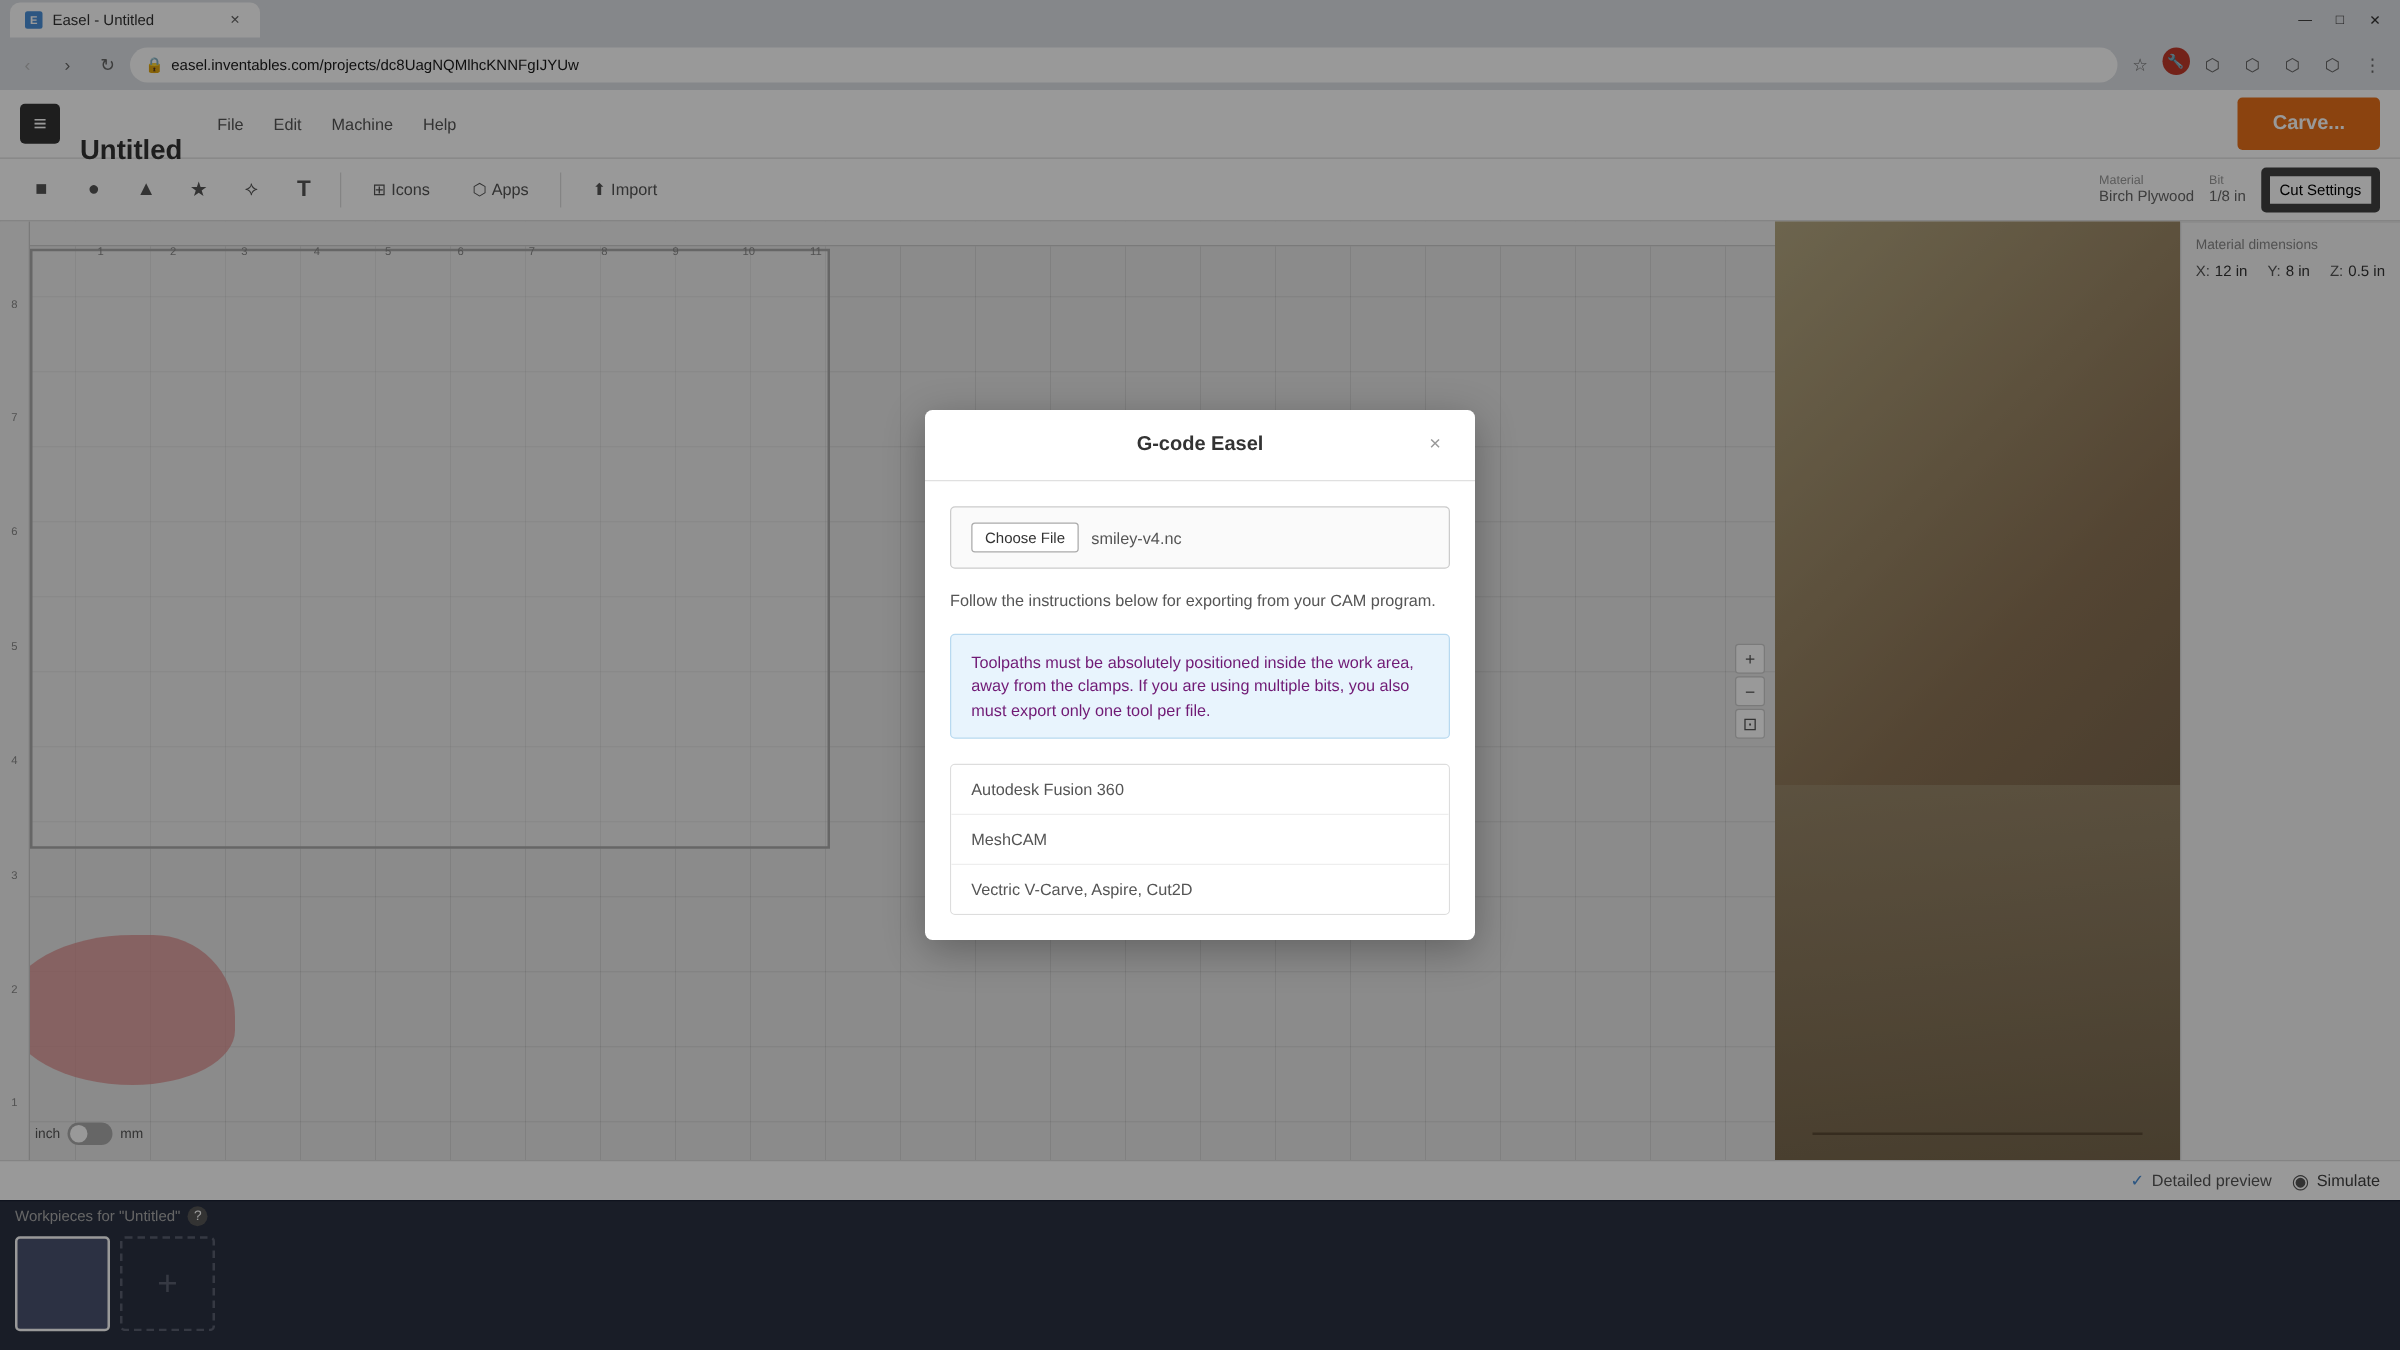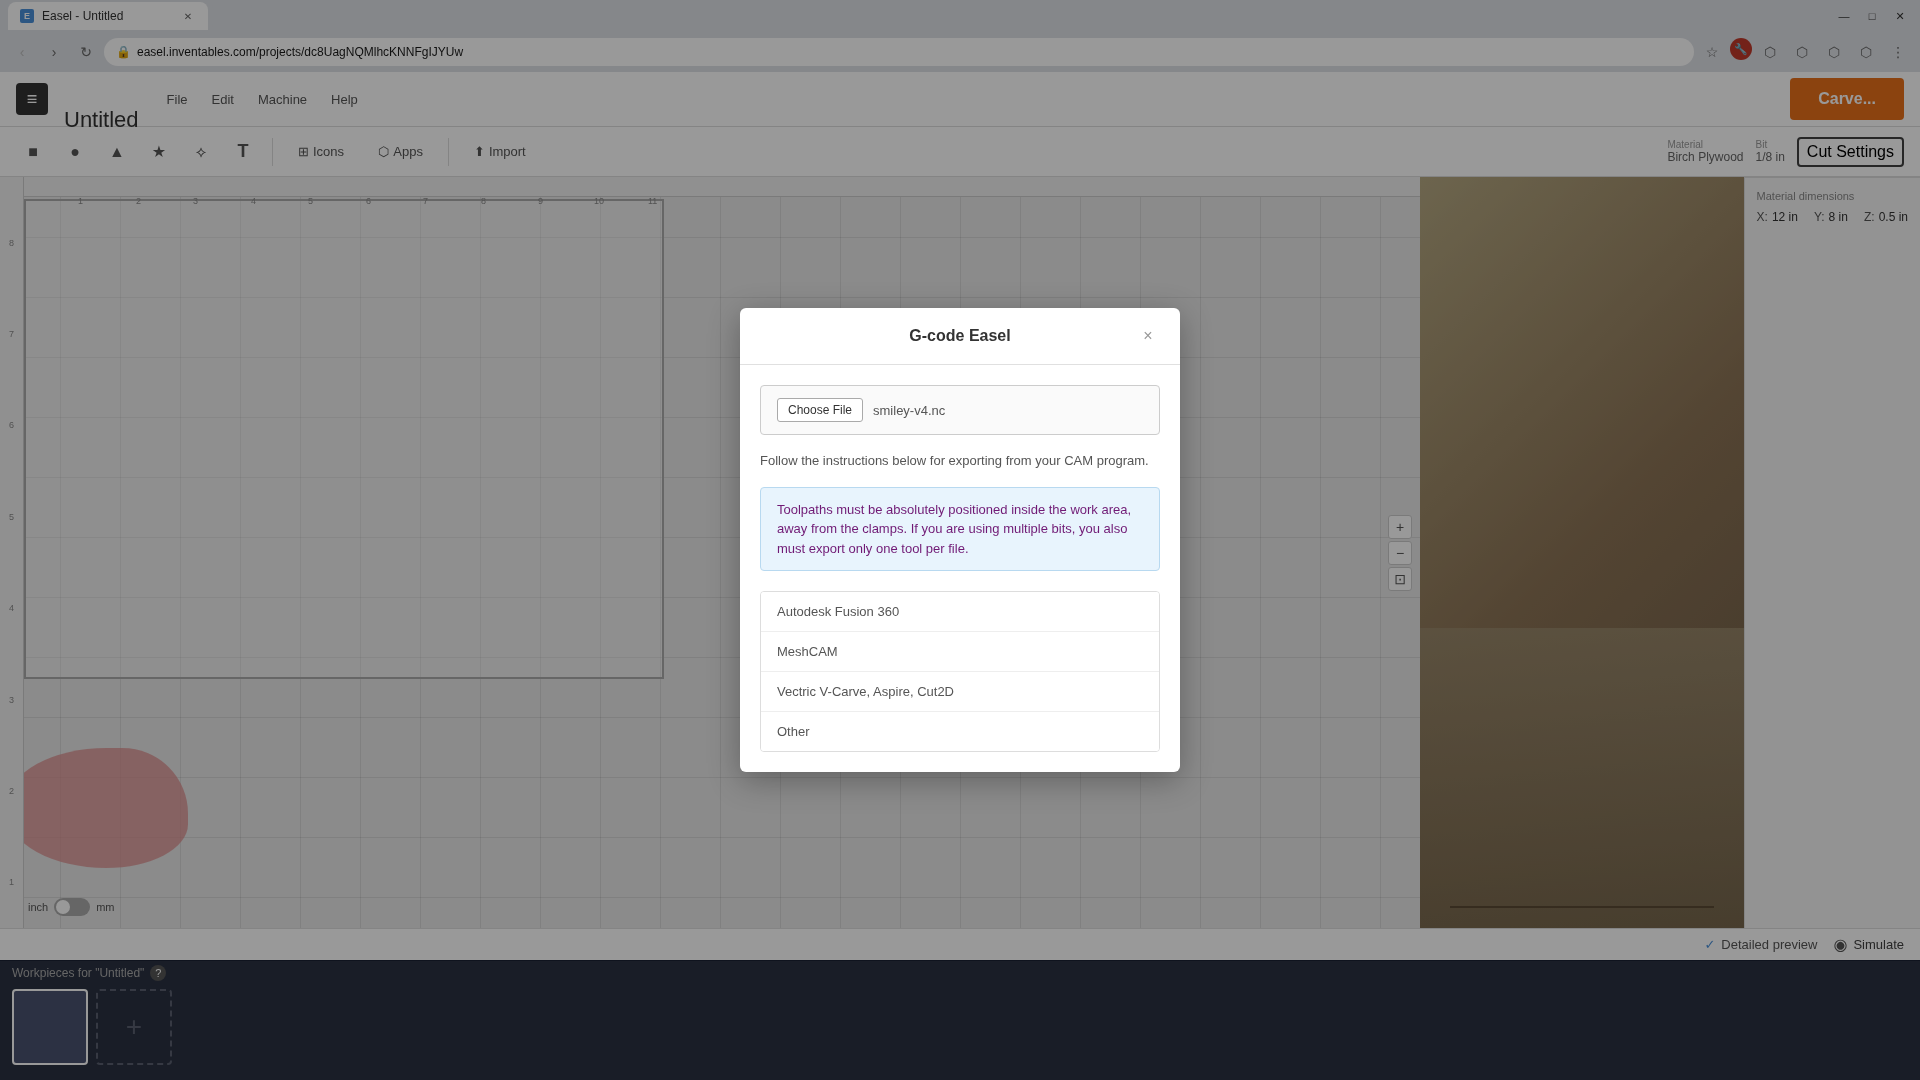--- a/index.html
+++ b/index.html
@@ -21,21 +21,21 @@
     .address-bar-url { flex: 1; font-size: 12px; color: #1a1a1a; }
     .toolbar-icons { display: flex; gap: 4px; }
     .toolbar-icon { width: 28px; height: 28px; display: flex; align-items: center; justify-content: center; color: #666; font-size: 14px; cursor: pointer; border-radius: 4px; }
 
     
     .app { position: absolute; top: 72px; left: 0; right: 0; bottom: 0; background: #f5f5f5; display: flex; flex-direction: column; }
 
     
     .app-header { height: 55px; background: #fff; border-bottom: 1px solid #ddd; display: flex; align-items: center; padding: 0 16px; gap: 16px; position: relative; z-index: 50; }
     .app-logo { width: 32px; height: 32px; background: #333; border-radius: 4px; display: flex; align-items: center; justify-content: center; color: #fff; font-size: 18px; }
-    .app-title { font-size: 22px; font-weight: 400; color: #333; margin-top: 42px; }
+    .app-title { font-size: 22px; font-weight: 700; color: #333; margin-top: 42px; }
     .app-menu { display: flex; gap: 0; }
     .app-menu-item { padding: 6px 12px; font-size: 13px; color: #555; cursor: pointer; border-radius: 4px; }
     .spacer { flex: 1; }
     .carve-btn { background: #e8701a; color: #fff; border: none; border-radius: 4px; padding: 10px 28px; font-size: 16px; font-weight: 600; cursor: pointer; height: 42px; }
 
     
     .app-toolbar { height: 50px; background: #fff; border-bottom: 1px solid #ddd; display: flex; align-items: center; padding: 0 16px; gap: 8px; }
     .tool-btn { width: 34px; height: 34px; display: flex; align-items: center; justify-content: center; border-radius: 4px; cursor: pointer; color: #555; font-size: 16px; border: 1px solid transparent; }
     .tool-btn-label { display: flex; align-items: center; gap: 4px; padding: 6px 12px; border-radius: 4px; cursor: pointer; color: #555; font-size: 13px; border: 1px solid transparent; height: 34px; }
     .tool-separator { width: 1px; height: 28px; background: #ddd; margin: 0 4px; }
@@ -176,21 +176,21 @@
     <div class="spacer"></div>
     <div style="display:flex;align-items:center;gap:12px;font-size:12px;color:#666;">
       <div>
         <div style="font-size:10px;color:#999;">Material</div>
         <div>Birch Plywood</div>
       </div>
       <div>
         <div style="font-size:10px;color:#999;">Bit</div>
         <div>1/8 in</div>
       </div>
-      <button style="background:#fff;border:2px solid #404040;border-radius:4px;padding:4px 8px;font-size:16px;cursor:pointer;">Cut Settings</button>
+      <button style="background:#fff;border:7px solid #404040;border-radius:4px;padding:4px 8px;font-size:12px;cursor:pointer;">Cut Settings</button>
     </div>
   </div>
 
   <div class="main-content">
 
     <div class="canvas-area" style="position:relative;">
       <div class="canvas-grid">
         <div class="ruler-top">
           <div style="position:absolute;left:24px;right:0;top:0;bottom:0;display:flex;align-items:flex-end;">
             <div style="display:flex;gap:0;width:100%;">
@@ -313,17 +313,16 @@
       <p class="info-message">Follow the instructions below for exporting from your CAM program.</p>
 
       <div class="warning-box">
         <p class="warning-text">Toolpaths must be absolutely positioned inside the work area, away from the clamps. If you are using multiple bits, you also must export only one tool per file.</p>
       </div>
 
       <div class="cam-list">
         <div class="cam-item">Autodesk Fusion 360</div>
         <div class="cam-item">MeshCAM</div>
         <div class="cam-item">Vectric V-Carve, Aspire, Cut2D</div>
-        <div class="cam-item">Other</div>
       </div>
     </div>
   </div>
 </div>
 
 </body></html>

